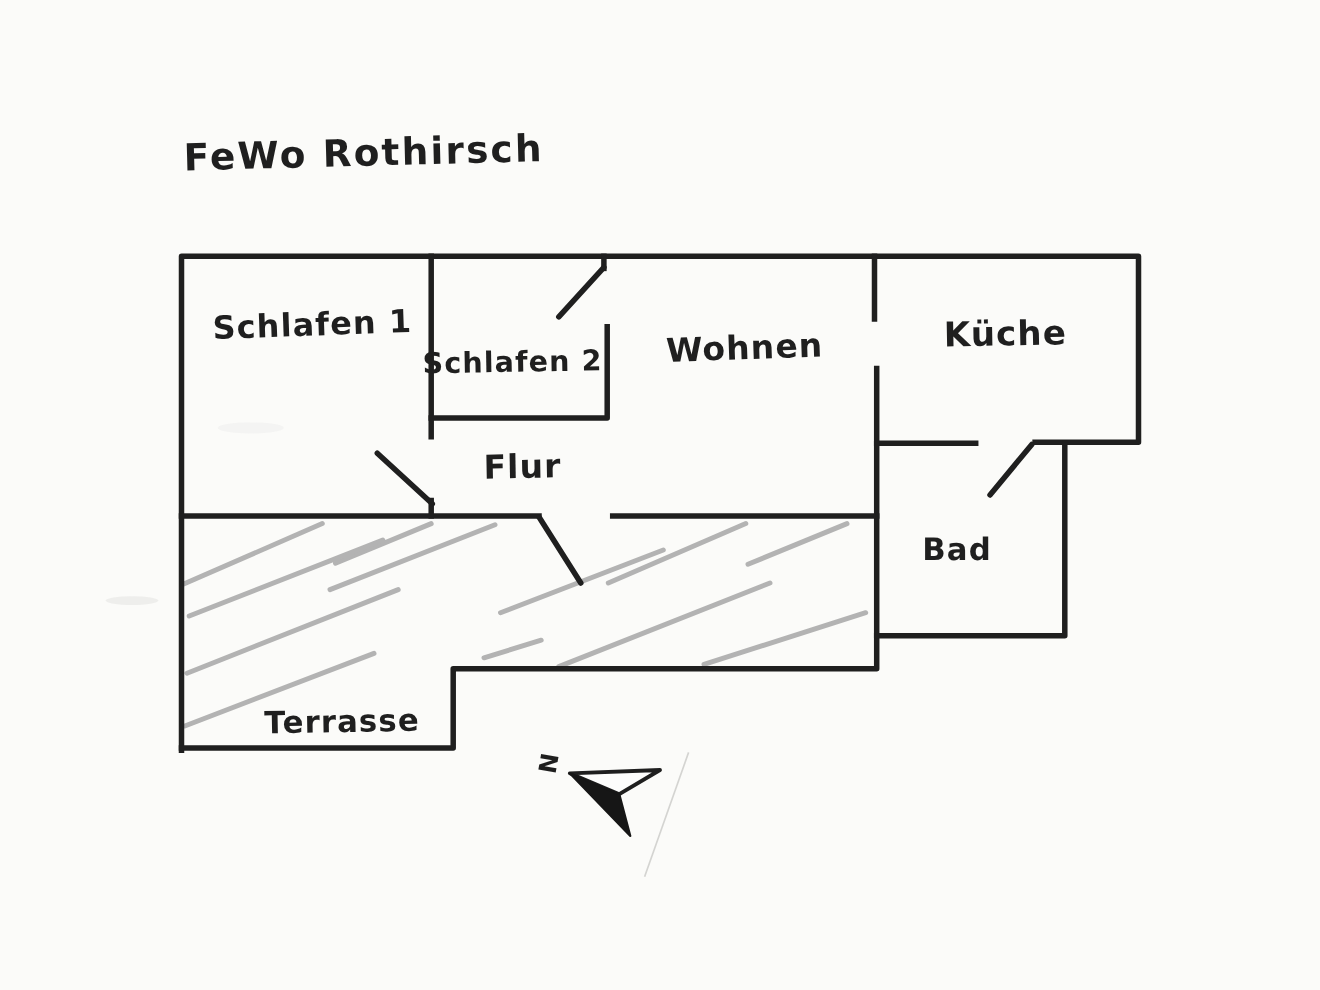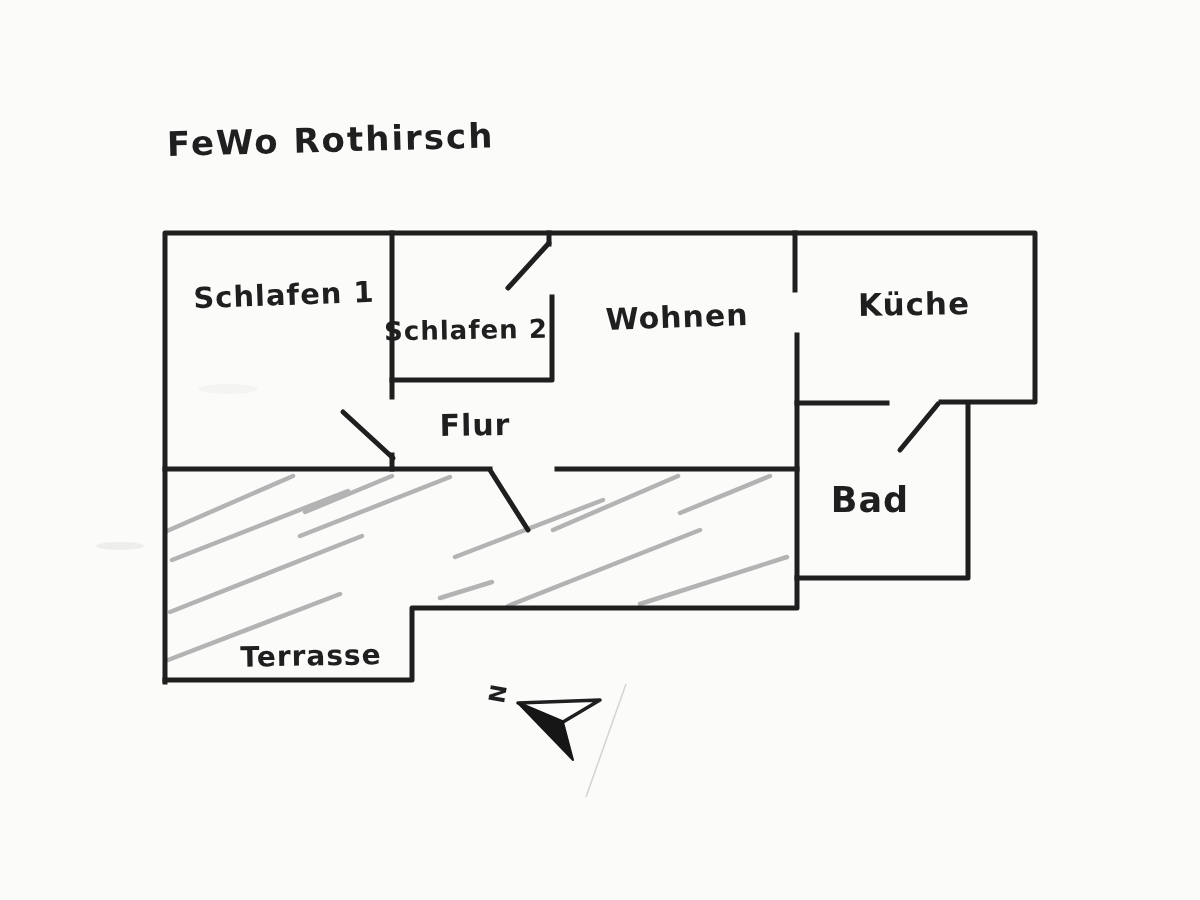--- a/index.html
+++ b/index.html
@@ -120,18 +120,18 @@
   <div class="label room-label" style="left:284px; top:295px; font-size:29px; --r:-2deg">Schlafen 1</div>
 
   <div class="label room-label" style="left:466px; top:330px; font-size:26px; --r:-1deg">Schlafen 2</div>
 
   <div class="label room-label" style="left:677px; top:317px; font-size:30px; --r:-2deg">Wohnen</div>
 
   <div class="label room-label" style="left:914px; top:304px; font-size:31px; --r:-1deg">Küche</div>
 
   <div class="label room-label" style="left:475px; top:425px; font-size:30px; --r:-1deg">Flur</div>
 
-  <div class="label room-label" style="left:870px; top:500px; font-size:35px; --r:0deg">Bad</div>
+  <div class="label room-label" style="left:870px; top:500px; font-size:28px; --r:0deg">Bad</div>
 
   <div class="label room-label" style="left:311px; top:656px; font-size:28px; --r:-1deg">Terrasse</div>
 
   <div class="label compass-n" style="left:497px; top:694px; font-size:22px; --r:100deg">N</div>
 </div>
 
 </body></html>

